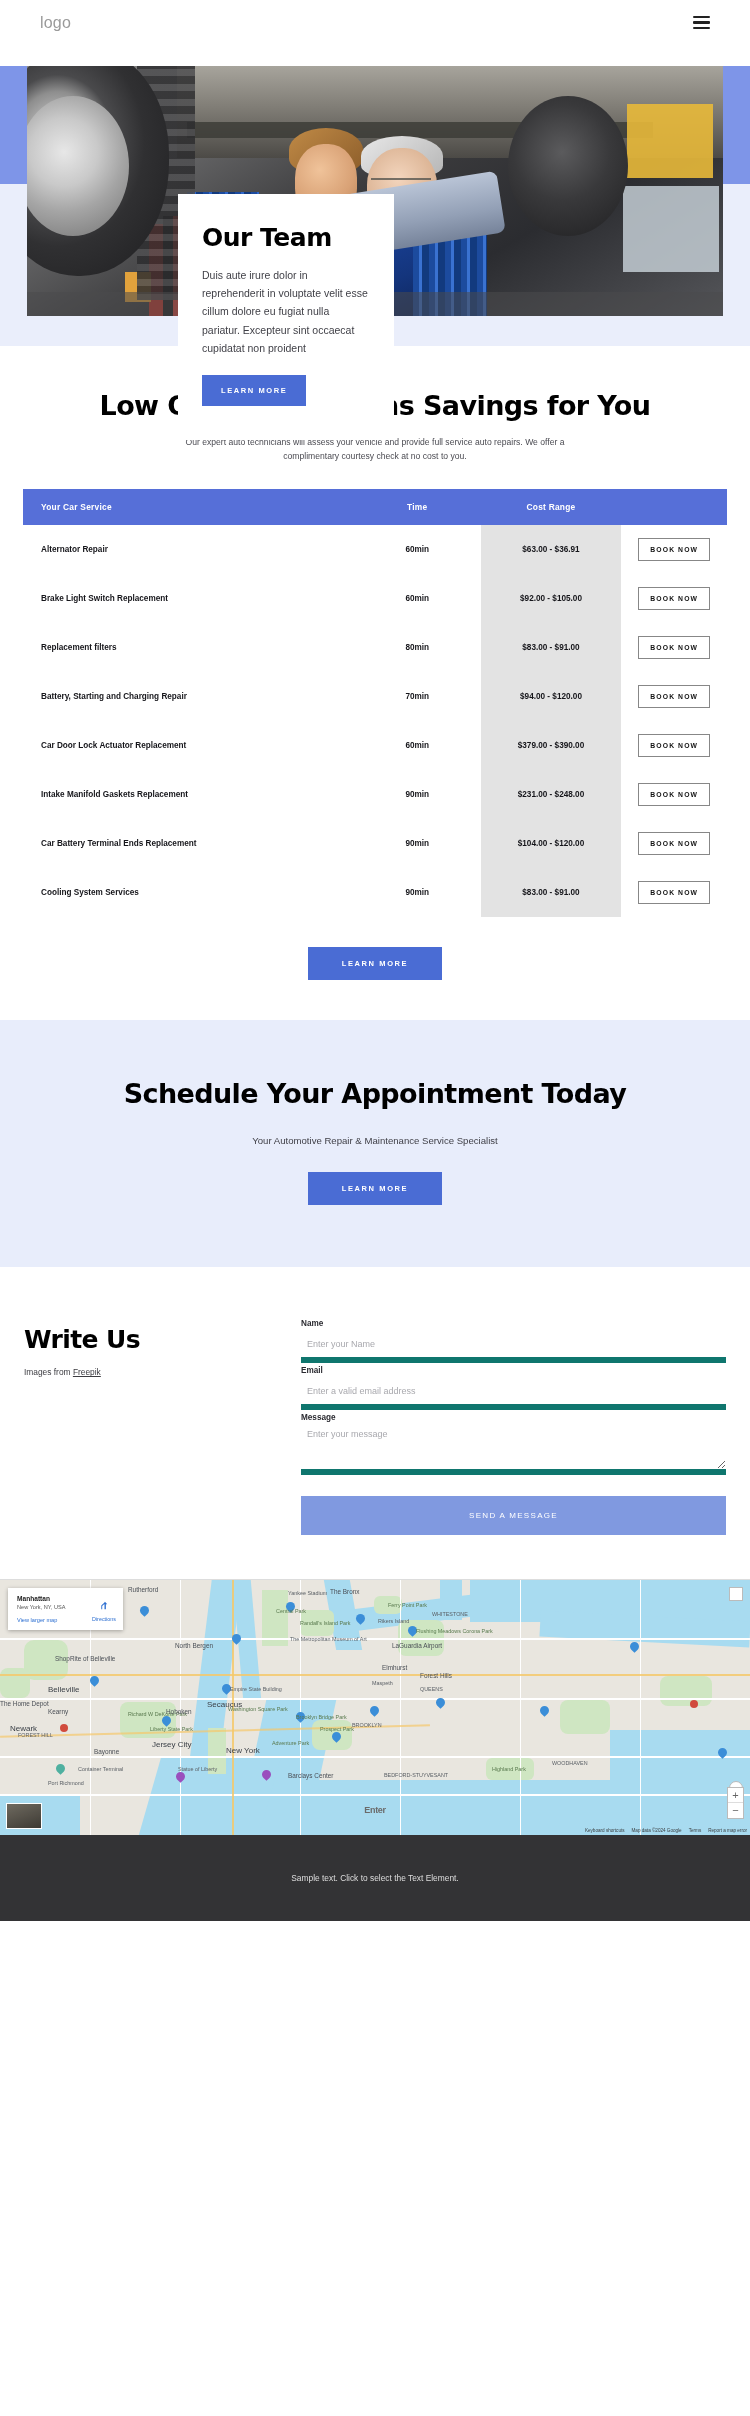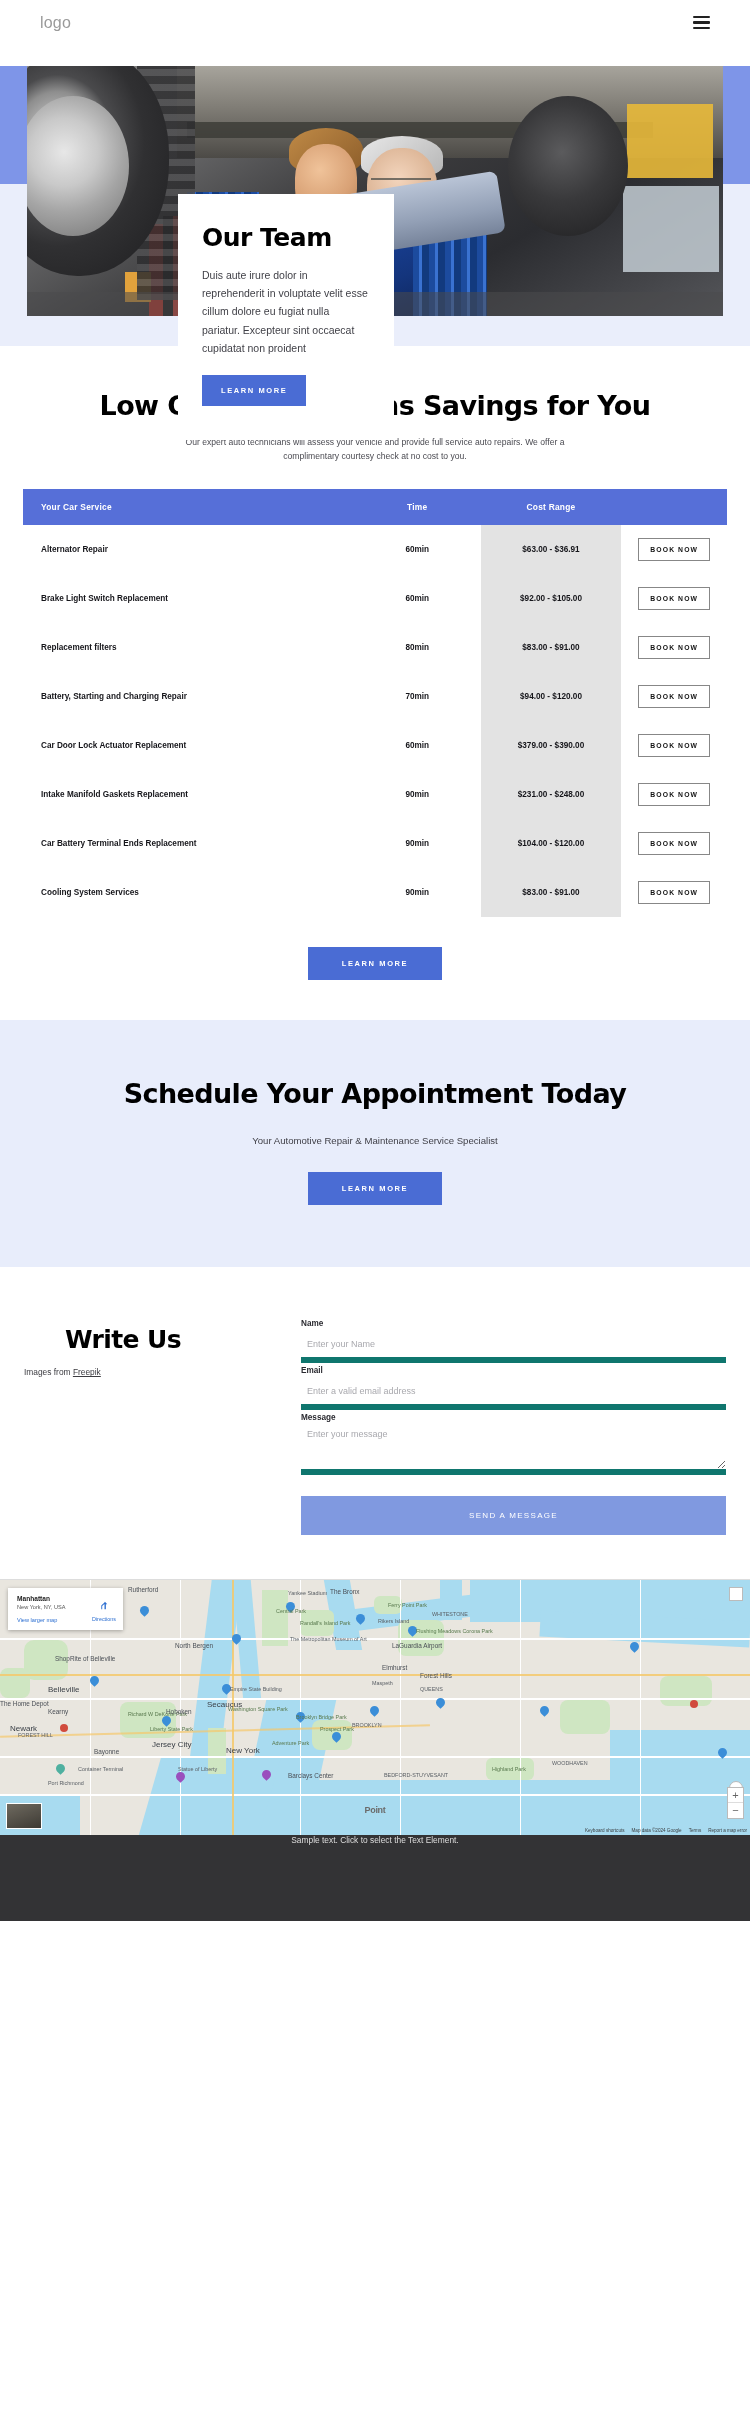--- a/index.html
+++ b/index.html
@@ -117,21 +117,21 @@
 
   
   .schedule { background:#e8edfb; padding:58px 7px 62px; text-align:center; }
   .schedule .sched-sub { margin-top:26px; font-size:9.6px; color:#3f3f46; }
   .schedule .btn-wide { margin-top:26px; }
 
   
   .contact { background:#fff; padding:52px 24px 44px; display:flex; gap:22px; }
   .contact-left { width:255px; padding-top:6px; }
   .write-title { font-family:"DejaVu Sans", sans-serif; font-weight:700; font-size:25px;
-    letter-spacing:-.6px; color:#000;margin-left:41px; }
+    letter-spacing:-.6px; color:#000; }
   .credit { margin-top:13px; font-size:8.4px; color:#3b3b40; }
   .credit a { color:#3b3b40; }
   .contact-right { flex:1; }
   .field { margin-bottom:3px; }
   .field label { display:block; font-size:8.2px; font-weight:600; color:#2a2a30; margin-bottom:5px; }
   .field input, .field textarea {
     width:100%; border:none; border-bottom:6px solid #0f766e; background:transparent;
     font-family:"Liberation Sans", sans-serif; font-size:9px; color:#222;
     padding:4px 0 8px 6px; outline:none;
   }
@@ -173,21 +173,21 @@
   .map-google { position:absolute; left:50%; bottom:20px; transform:translateX(-50%);
     font-size:9px; color:#6b6b6b; font-weight:700; z-index:11; letter-spacing:-.3px; }
   .map-thumb { position:absolute; left:6px; bottom:6px; width:36px; height:26px;
     background:linear-gradient(160deg,#6f6a60,#3d3a34); border:1px solid #fff; z-index:12; }
   .map-pegman { position:absolute; right:7px; bottom:40px; width:14px; height:14px;
     border-radius:50%; background:#fff; border:1px solid #bbb; z-index:12; }
   .map-fs { position:absolute; right:7px; top:7px; width:14px; height:14px; background:#fff;
     border:1px solid #bbb; z-index:12; }
 
   
-  .footer { background:#333335; height:86px; display:flex; 
+  .footer { background:#333335; height:86px; display:flex; align-items:center;
     justify-content:center; }
   .footer-text { font-size:8.4px; color:#dedede; }
 </style>
 </head>
 <body>
 
 <div class="page">
 
   <div class="header">
     <div class="logo">logo</div>
@@ -454,21 +454,21 @@
         <div class="dtxt">Directions</div>
       </div>
     </div>
 
     <div class="map-fs"></div>
     <div class="map-pegman"></div>
     <div class="map-gwm">
       <div>+</div>
       <div>−</div>
     </div>
-    <div class="map-google">Point</div>
+    <div class="map-google">Enter</div>
     <div class="map-thumb"></div>
     <div class="map-attr">
       <span>Keyboard shortcuts</span>
       <span>Map data ©2024 Google</span>
       <span>Terms</span>
       <span>Report a map error</span>
     </div>
   </div>
 
   <div class="footer">

